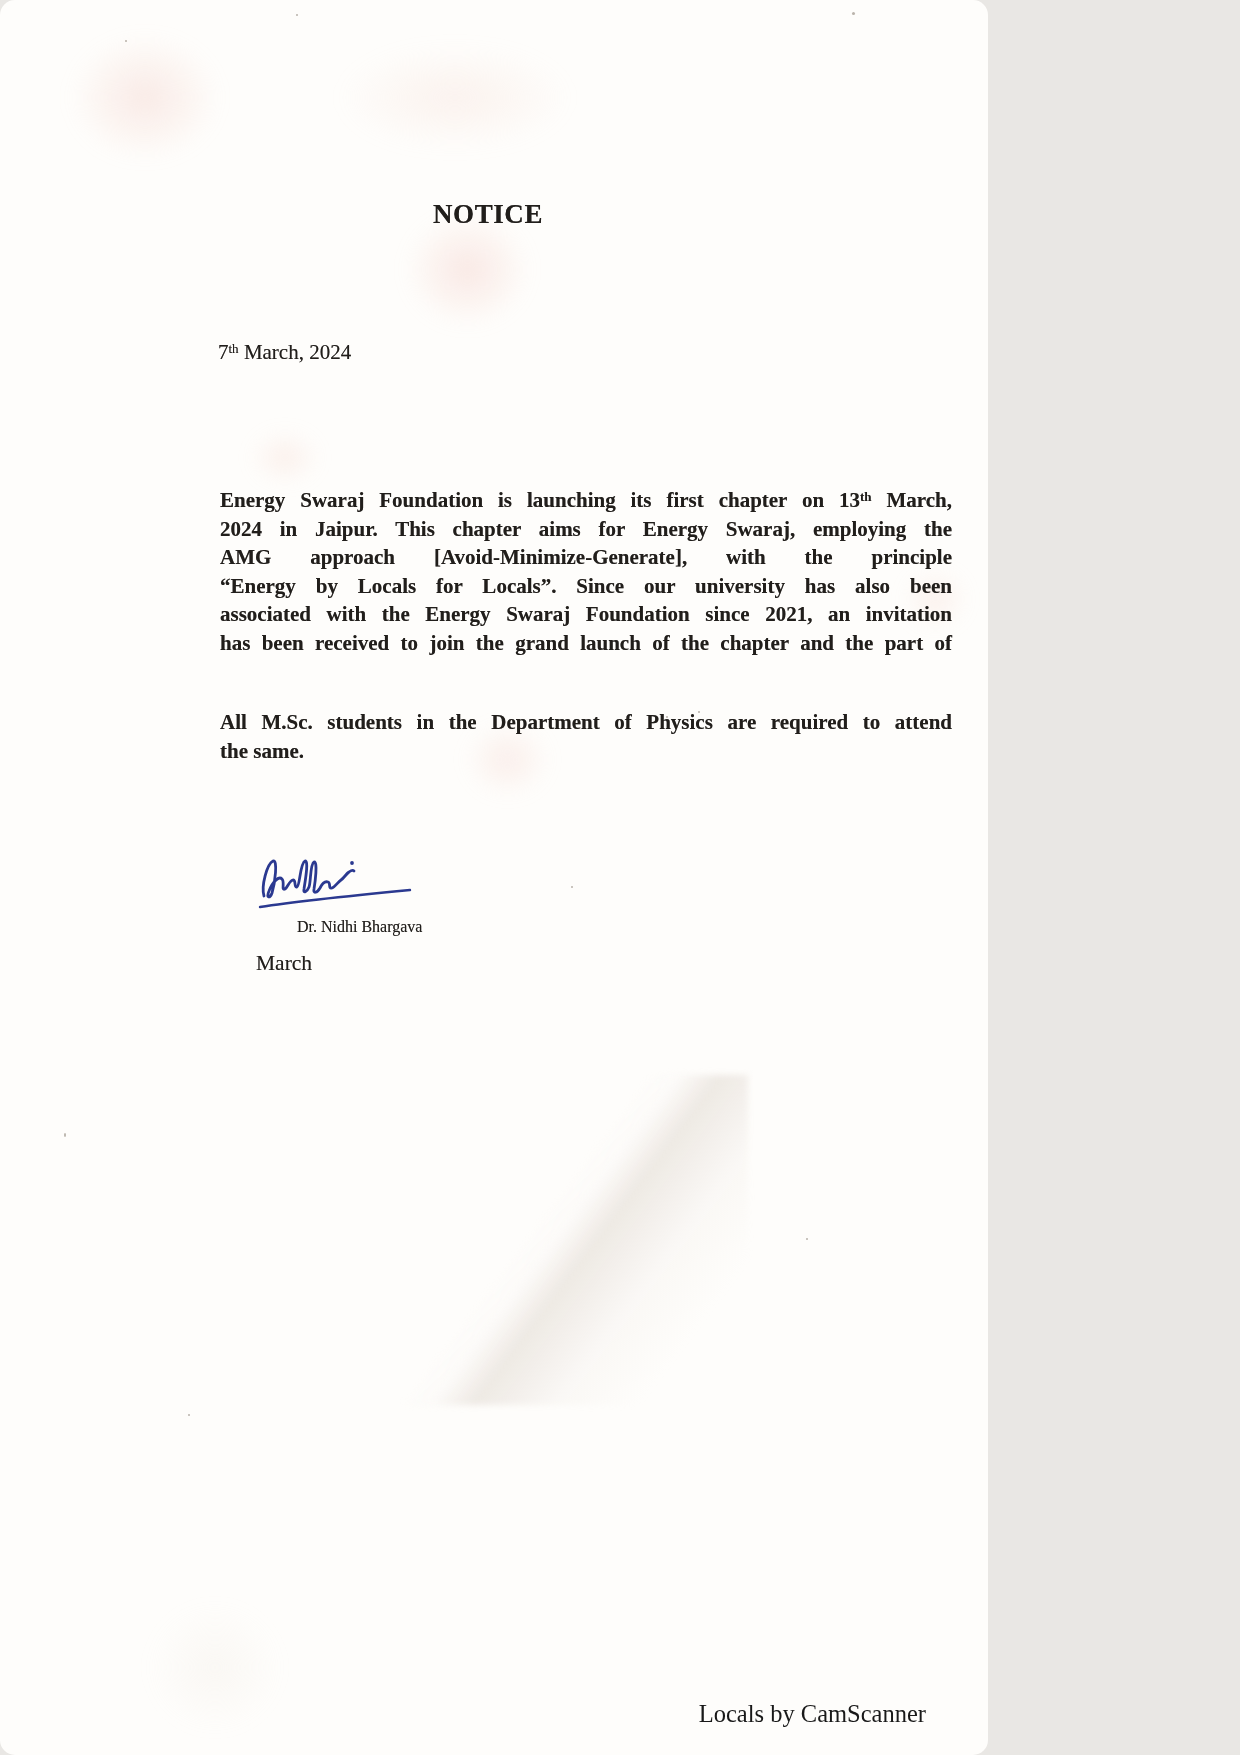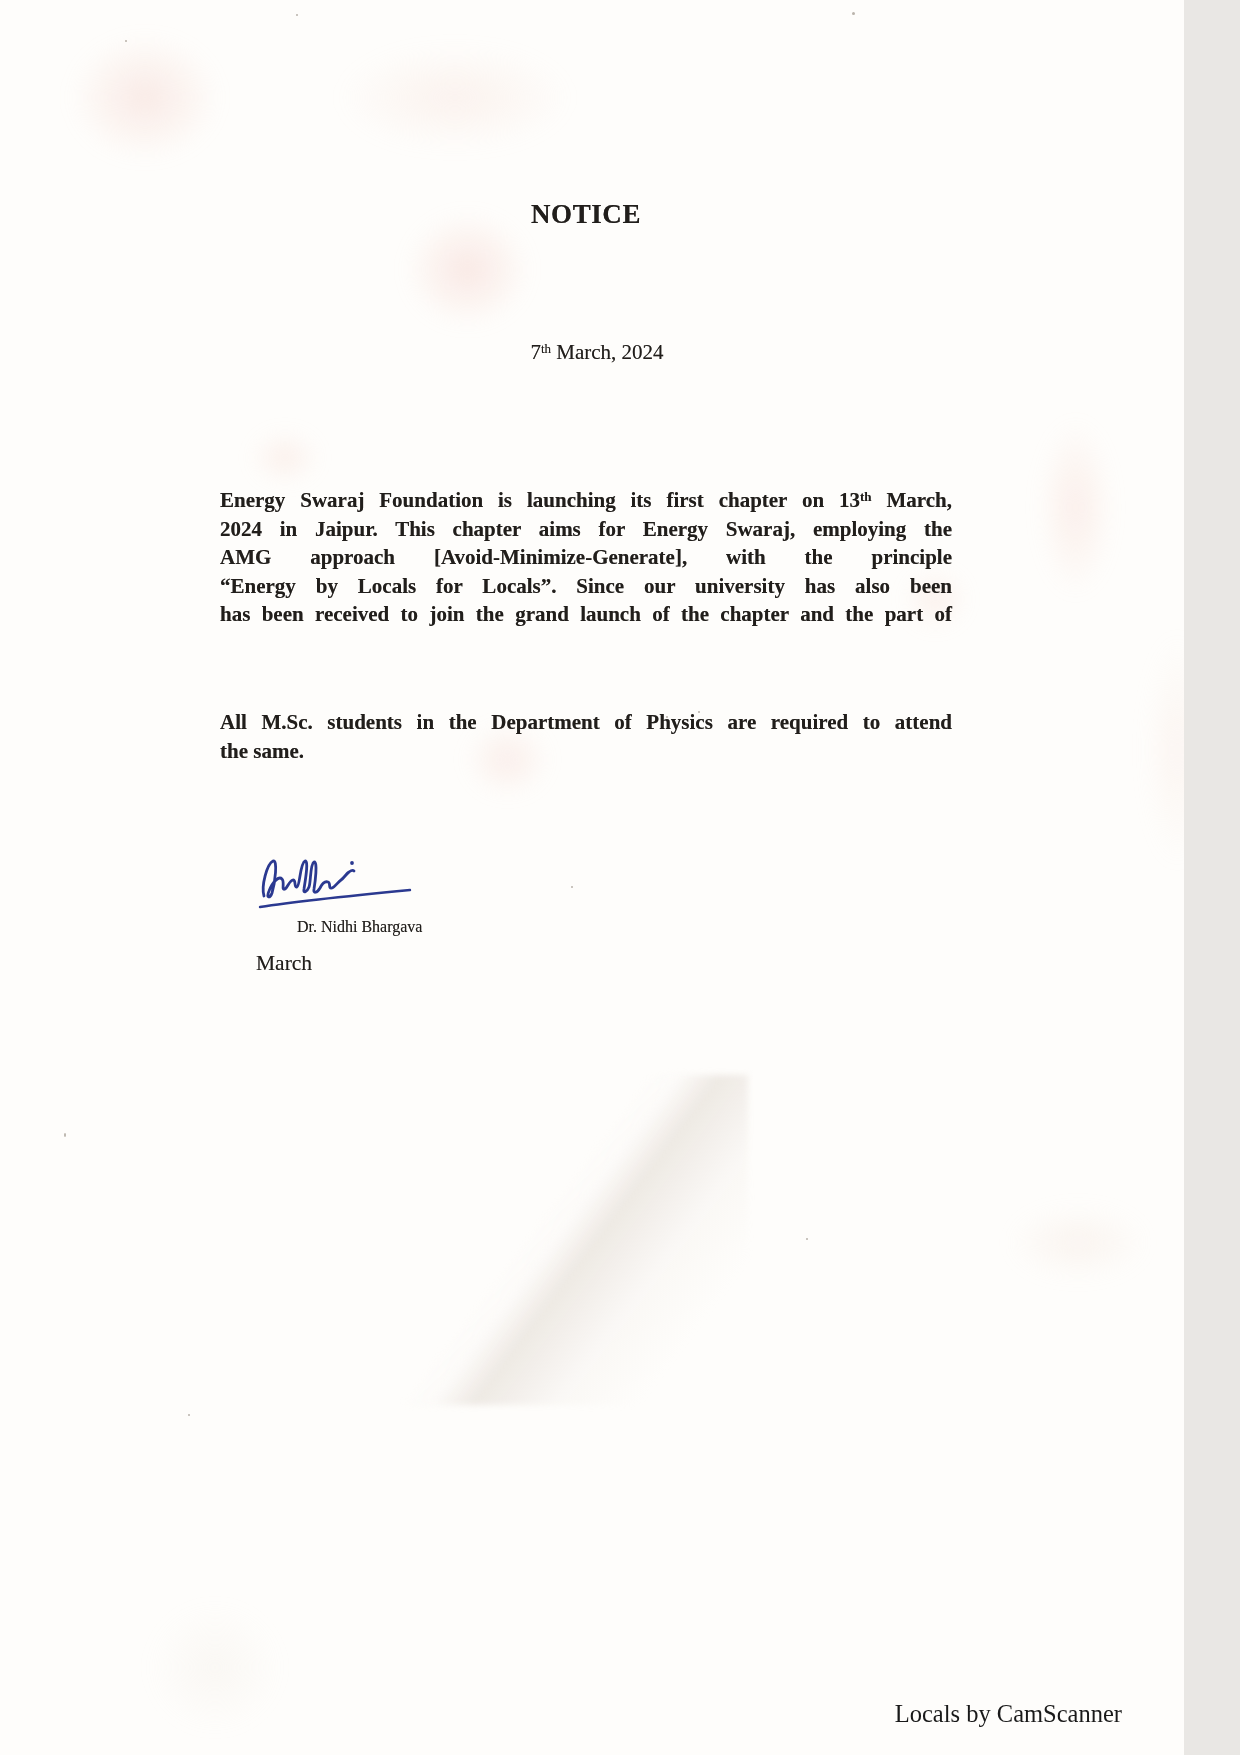--- a/index.html
+++ b/index.html
@@ -1,43 +1,44 @@
 <!DOCTYPE html>
 <html style="--paper: #fefdfb; --ink: #211e1b; --signature-ink: #2b3990; --footer-ink: #191919;"><head>
 <meta charset="utf-8">
 <style>
   html,body{margin:0;padding:0;background:#e9e7e4;}
   .page{
     position:relative;
-    width:1184px;height:1755px;
+    width:988px;height:1755px;
     background:var(--paper,#fefdfb);
     overflow:hidden;
     font-family:"Liberation Serif","DejaVu Serif",serif;
     color:var(--ink,#211e1b);
+    border-radius:15px;
   }
   .smudge{position:absolute;border-radius:50%;filter:blur(9px);pointer-events:none;}
   .speck{position:absolute;border-radius:50%;background:rgba(130,118,106,.55);pointer-events:none;}
   .crease{
     position:absolute;left:398px;top:1075px;width:350px;height:330px;
     background:linear-gradient(127deg,
       rgba(255,255,255,0) 42%,
       rgba(252,250,248,.95) 47%,
       rgba(213,202,191,.38) 54%,
       rgba(238,233,227,.22) 68%,
       rgba(255,255,255,0) 82%);
     filter:blur(3px);pointer-events:none;
   }
   .title{
     position:absolute;left:0;right:12px;top:199px;
     text-align:center;font-size:27px;font-weight:bold;letter-spacing:.6px;
     text-shadow:0 0 .5px rgba(25,22,20,.65);
   }
   .dateline{
-    position:absolute;left:231px;top:340px;width:732px;
-    text-align:center;font-size:21px;
+    position:absolute;left:218px;top:340px;width:732px;
+    text-align:left;font-size:21px;
     text-shadow:0 0 .4px rgba(25,22,20,.5);
   }
   .para{position:absolute;left:220px;width:732px;font-size:21px;font-weight:bold;}
   .p1{top:486px;}
   .p2{top:708px;}
   .line{
     line-height:28.6px;white-space:normal;
     text-shadow:0 0 .4px rgba(25,22,20,.5);
   }
   .jl{text-align:justify;text-align-last:justify;}
@@ -86,20 +87,21 @@
 
   <div class="title">NOTICE</div>
 
   <div class="dateline"><span>7</span><sup>th</sup> <span>March, 2024</span></div>
 
   <div class="para p1">
     <div class="line jl"><span>Energy Swaraj Foundation is launching its first chapter on 13</span><sup>th</sup> <span>March,</span></div>
     <div class="line jl">2024 in Jaipur. This chapter aims for Energy Swaraj, employing the</div>
     <div class="line jl">AMG approach [Avoid-Minimize-Generate], with the principle</div>
     <div class="line jl">“Energy by Locals for Locals”. Since our university has also been</div>
+    <div class="line jl">associated with the Energy Swaraj Foundation since 2021, an invitation</div>
     <div class="line jl">has been received to join the grand launch of the chapter and the part of</div>
   </div>
 
   <div class="para p2">
     <div class="line jl">All M.Sc. students in the Department of Physics are required to attend</div>
     <div class="line">the same.</div>
   </div>
 
   <svg class="signature" width="175" height="64" viewBox="0 0 175 64">
     <g fill="none" stroke="var(--signature-ink,#2b3990)" stroke-linecap="round" stroke-linejoin="round">

